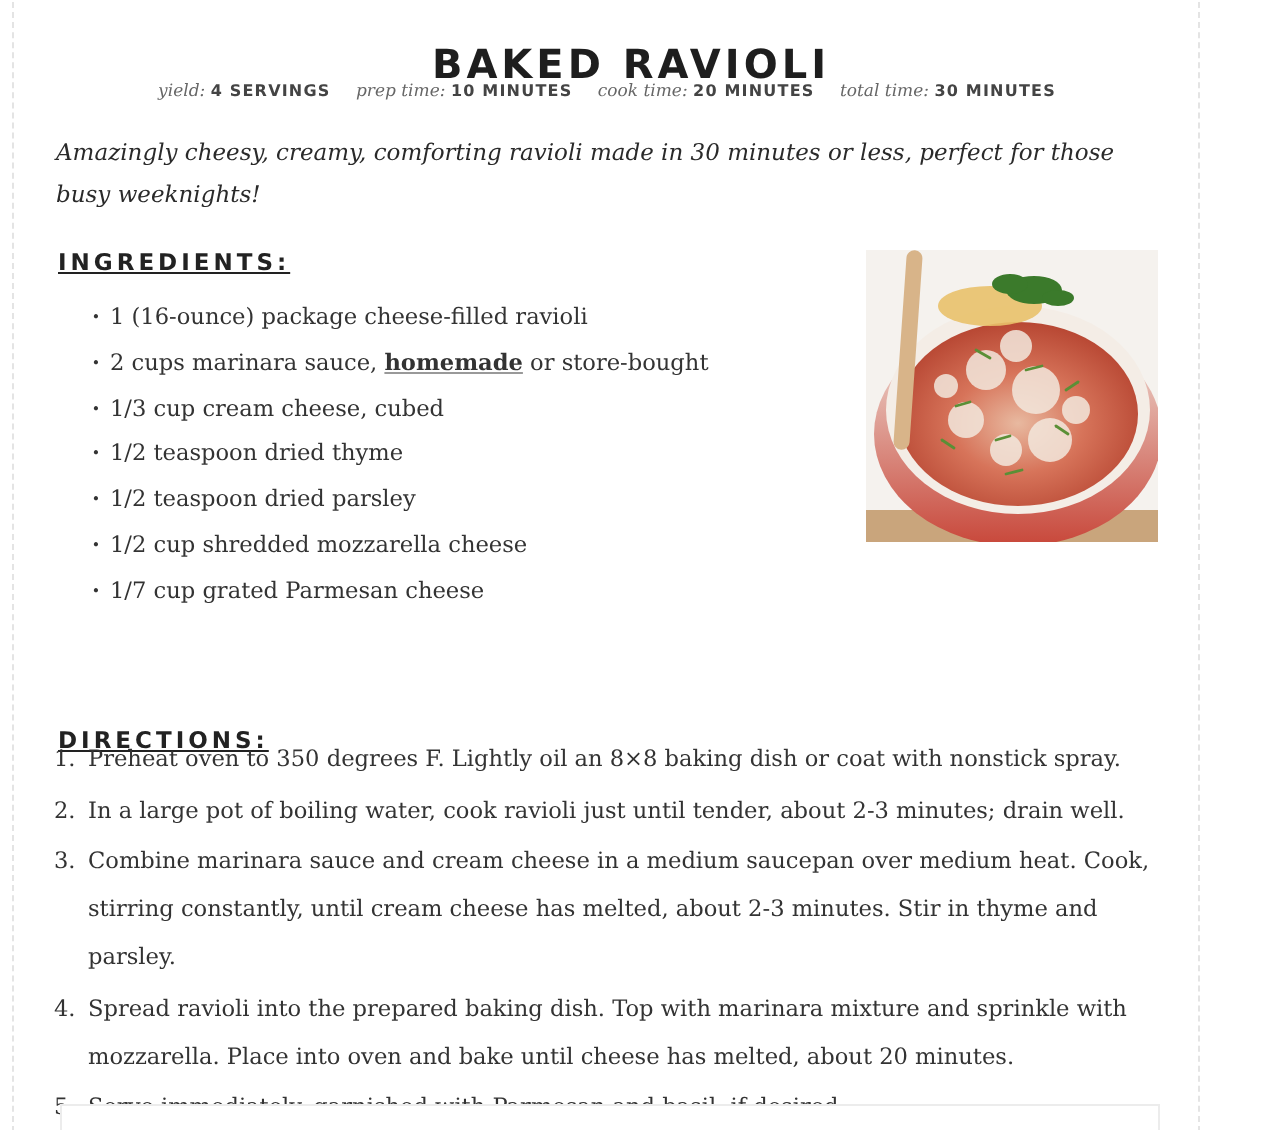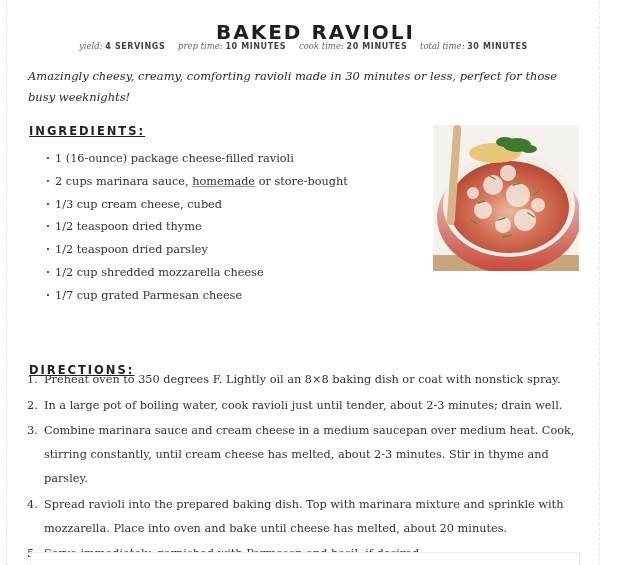--- a/index.html
+++ b/index.html
@@ -27,21 +27,21 @@
     }
     .section-title {
       position: absolute; left: 29px; font-family: "DejaVu Sans", sans-serif; font-weight: 600;
       font-size: 11.5px; letter-spacing: 2px; color: #222; text-decoration: underline;
     }
     .ingredients { position: absolute; left: 29px; top: 130px; margin: 17px; padding: 0; list-style: none; }
     .ingredients li {
       font-family: "DejaVu Serif", serif; font-size: 11.3px; color: #333; height: 22.8px; line-height: 22.8px; white-space: nowrap;
     }
     .ingredients li .bullet { display: inline-block; width: 9px; font-weight: bold; }
-    .ingredients a { color: #333; text-decoration: underline; text-decoration-color: #999; }
+    .ingredients a { color: #333; text-decoration: underline; text-decoration-color: #999; font-weight: bold; }
     .photo {
       position: absolute; left: 433px; top: 125px; width: 146px; height: 146px; overflow: hidden;
       background: #f3f0ea;
     }
     .directions { position: absolute; left: 24px; top: 368px; width: 560px; margin: 0; padding: 0; list-style: none; }
     .directions li {
       position: relative; padding-left: 20px; font-family: "DejaVu Serif", serif; font-size: 11.3px;
       line-height: 24px; color: #333; margin-bottom: 1.5px;
     }
     .directions li .num { position: absolute; left: 3px; top: 0; }

